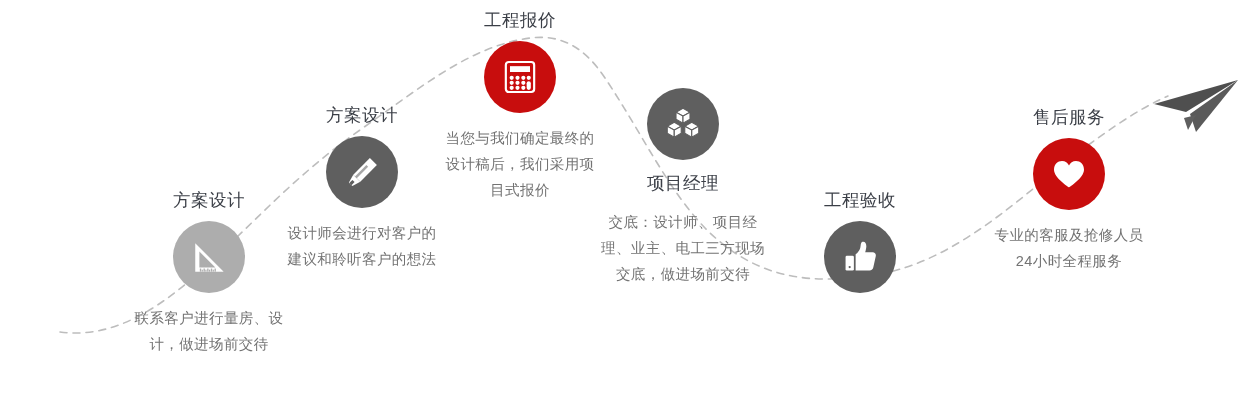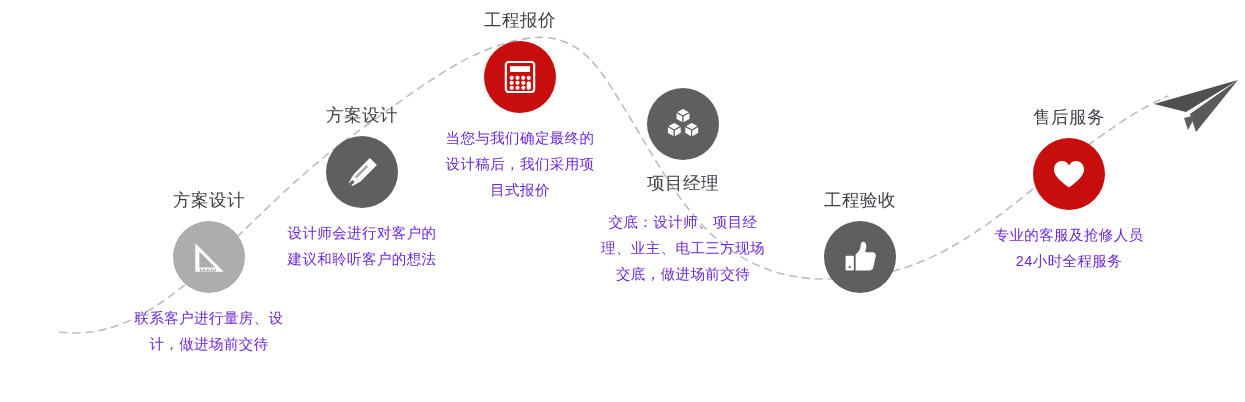--- a/index.html
+++ b/index.html
@@ -45,21 +45,21 @@
     display: flex;
     align-items: center;
     justify-content: center;
     box-sizing: border-box;
   }
   .icon-wrap svg { display: block; }
   .step-desc {
     margin-top: 12px;
     font-size: 14.5px;
     line-height: 26px;
-    color: #6d28d9;
+    color: #737373;
     letter-spacing: 0.4px;
     padding: 0 8px;
   }
   .plane {
     position: absolute;
     left: 1146px;
     top: 78px;
     width: 96px;
     height: 62px;
   }

